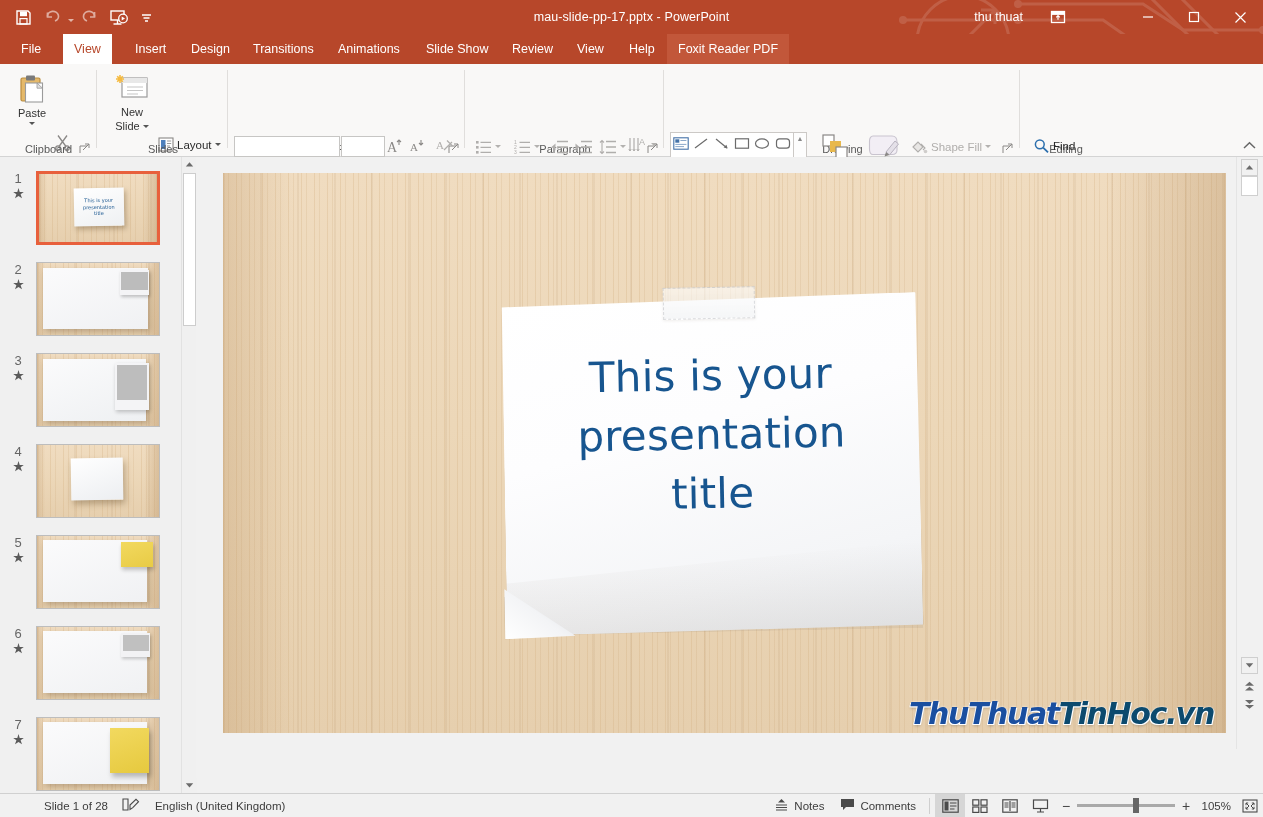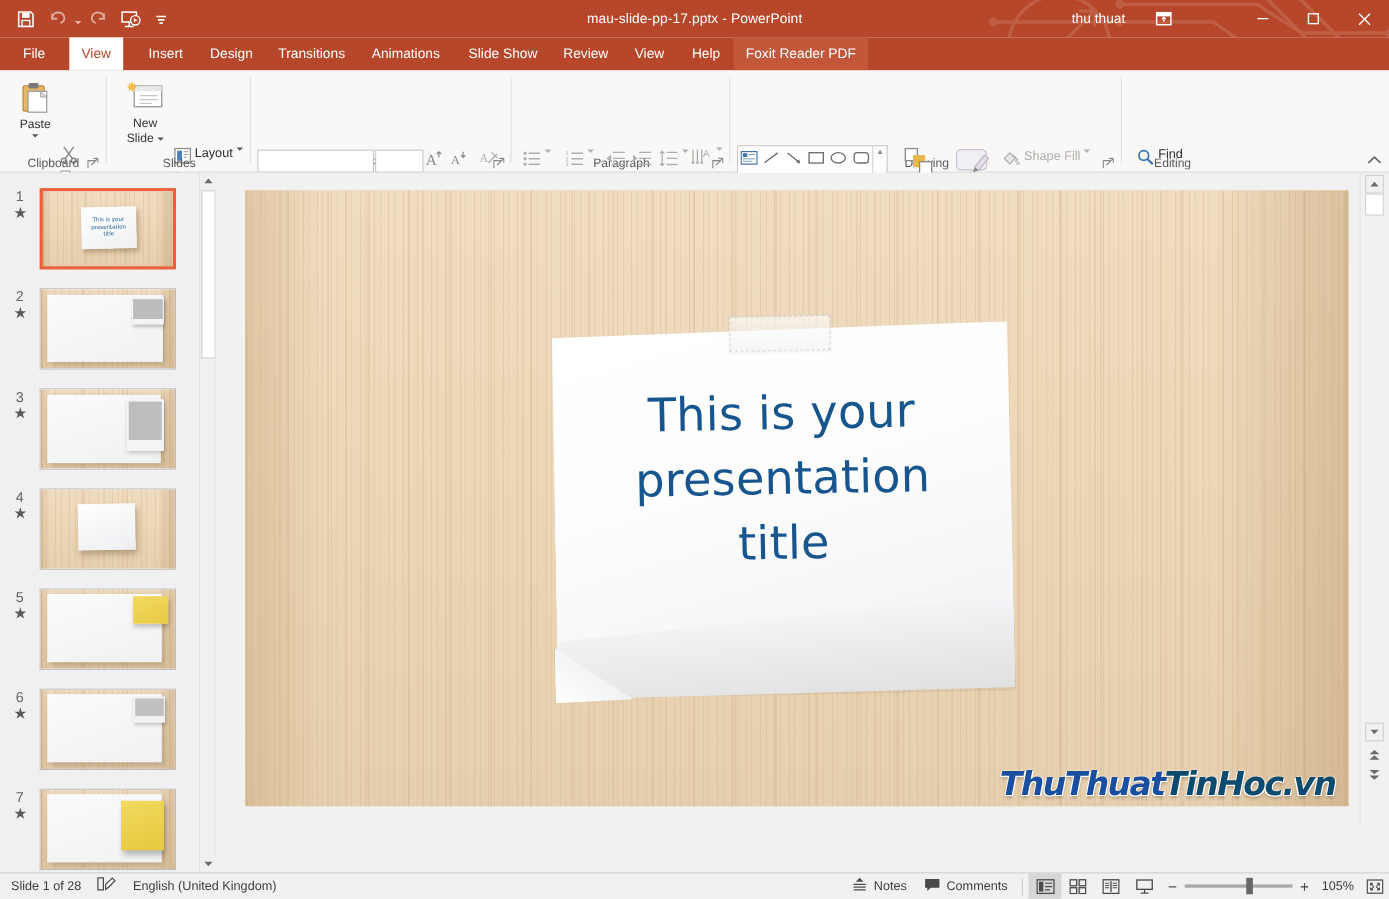--- a/index.html
+++ b/index.html
@@ -82,21 +82,21 @@
   .bigbtn {
     position: absolute; display: flex; flex-direction: column; align-items: center;
     font-size: 11px; color: #333; text-align: center; line-height: 12px;
   }
   .bigbtn .cap { margin-top: 2px; }
   .mini-caret { width: 0; height: 0; border-left: 3.5px solid transparent; border-right: 3.5px solid transparent;
      border-top: 3.5px solid #555; margin-top: 3px; }
   .mini-caret.dim { border-top-color: #b3b1af; }
 
   .smallbtn {
-    position: absolute; display: flex; align-items: flex-start; gap: 3px;
+    position: absolute; display: flex; align-items: center; gap: 3px;
     font-size: 11.5px; color: #2b2b2b; height: 21px; padding: 0 2px;
   }
   .smallbtn.disabled { color: #b0aeac; }
 
   .fontname, .fontsize {
     position: absolute; background: #fff; border: 1px solid #c7c6c4; height: 21px;
     display: flex; align-items: center; padding: 0 4px; font-size: 11.5px; color: #2b2b2b;
   }
   .fontname { left: 234px; top: 72px; width: 106px; }
   .fontsize { left: 341px; top: 72px; width: 44px; }
@@ -241,21 +241,21 @@
     display: flex; align-items: center; padding-left: 14px;
     font-size: 12.5px; color: #555;
   }
 
   
   .status {
     position: absolute; left: 0; top: 793px; width: 1263px; height: 24px;
     background: #f1f1f1; border-top: 1px solid #d0d0d0;
     display: flex; align-items: center; font-size: 11.5px; color: #3d3d3d;
   }
-  .st-left { display: flex; align-items: center; gap: 14px; padding-left: 10px; }
+  .st-left { display: flex; align-items: center; gap: 14px; padding-left: 10px; margin-left: 34px; }
   .st-right { margin-left: auto; display: flex; align-items: center; }
   .st-item { display: flex; align-items: center; gap: 5px; padding: 0 8px; height: 24px; }
   .viewbtn { width: 30px; height: 24px; display: flex; align-items: center; justify-content: center; }
   .viewbtn.active { background: #d6d6d6; }
   .zoomslider { display: flex; align-items: center; gap: 6px; padding: 0 6px; }
   .zs-track { position: relative; width: 98px; height: 3px; background: #a9a9a9; }
   .zs-knob { position: absolute; left: 56px; top: -6px; width: 6px; height: 15px; background: #666; }
   .zs-sign { font-size: 14px; color: #444; width: 10px; text-align: center; }
   .zoomval { width: 40px; text-align: right; padding-right: 6px; }
   .fitbtn { width: 26px; height: 24px; display: flex; align-items: center; justify-content: center; }

